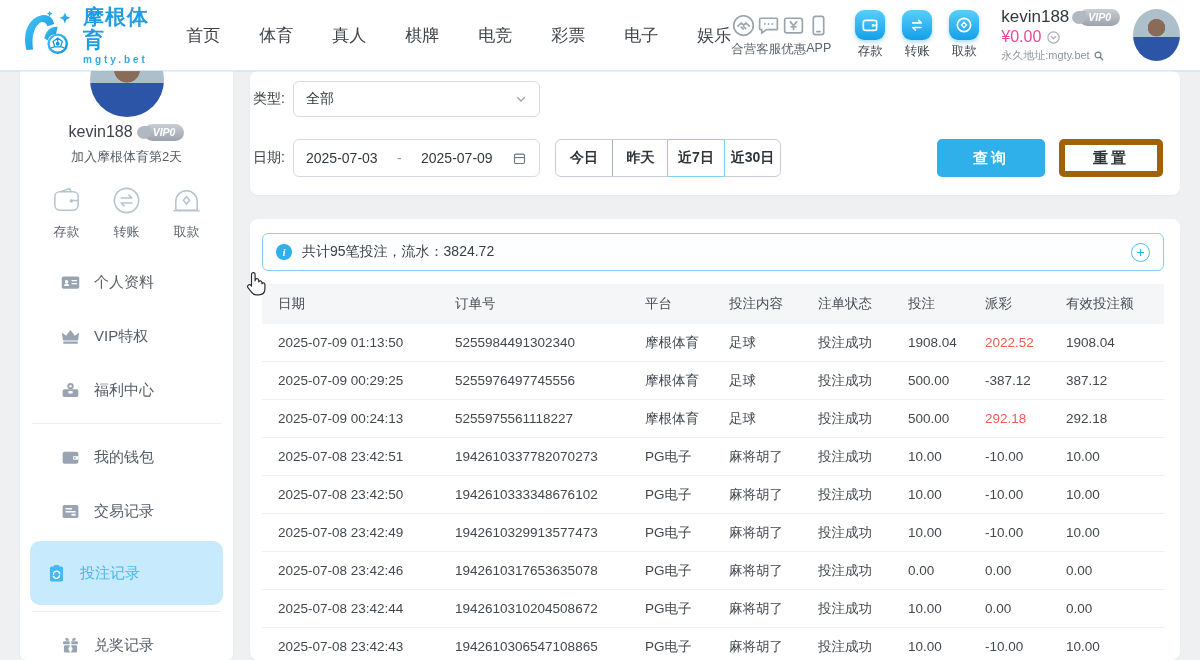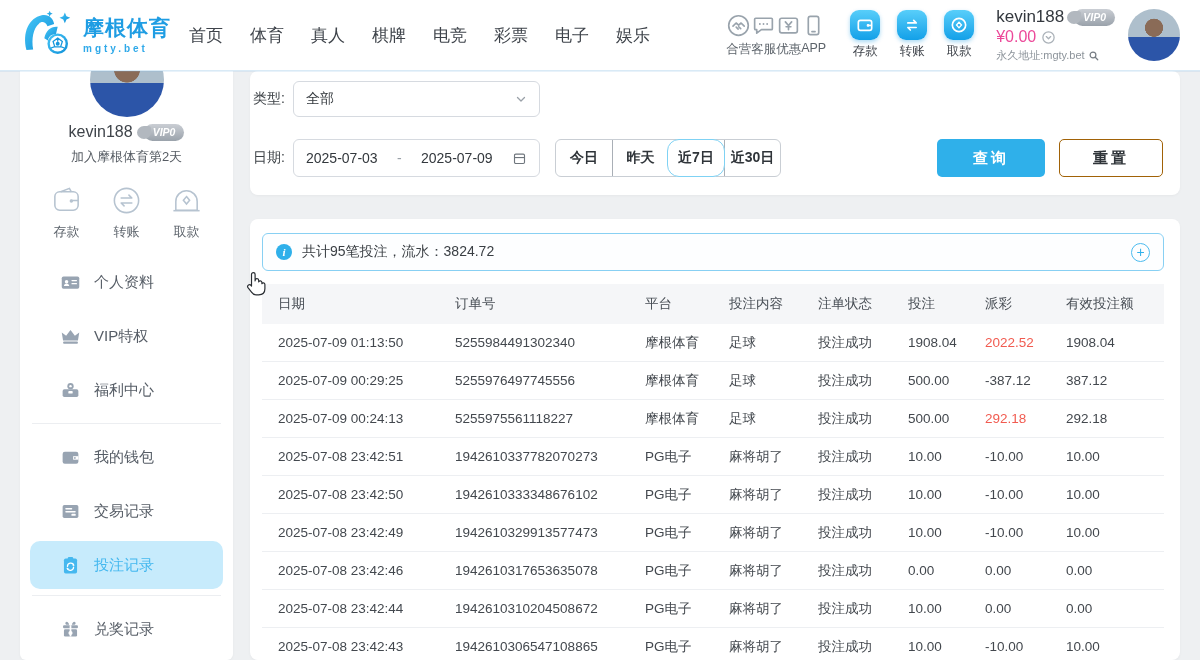--- a/index.html
+++ b/index.html
@@ -8,21 +8,21 @@
   .stage { position:relative; width:1200px; height:660px; }
 
   
   .topbar { position:relative; z-index:5; height:71px; background:#fff; display:flex; align-items:center;
             padding:0 20px; border-bottom:1px solid #d9eaf6; box-shadow:0 1px 0 rgba(130,185,225,.18); }
   .logo { display:flex; align-items:center; gap:9px; cursor:pointer; }
   .logo-text { display:flex; flex-direction:column; }
   .logo-title { font-size:21px; font-weight:bold; color:#1f9de3; letter-spacing:1px; line-height:1.1; }
   .logo-sub { font-size:10px; font-weight:bold; color:#2fa9e9; letter-spacing:3px; margin-top:3px; }
   .nav { display:flex; gap:27px; margin-left:18px; }
-  .nav-item { font-size:17px; color:#3f444b; cursor:pointer; white-space:nowrap; }
+  .nav-item { font-size:17px; color:#3f444b; cursor:pointer; white-space:nowrap;margin-left:12px; }
   .quick-links { display:flex; margin-left:auto;justify-content:flex-end; }
   .ql { display:flex; flex-direction:column; align-items:center; gap:3px; font-size:12.5px; color:#5d646b; cursor:pointer; }
   .ql svg { width:25px; height:25px; }
   .wallet-actions { display:flex; gap:17px; margin-left:24px; }
   .wa { display:flex; flex-direction:column; align-items:center; gap:3px; font-size:12.5px; color:#3e434a; cursor:pointer; }
   .wa-ico { width:30px; height:30px; border-radius:9px; background:linear-gradient(180deg,#58cefa,#13a0e8);
             box-shadow:0 2px 4px rgba(25,155,225,.38); display:flex; align-items:center; justify-content:center; }
   .wa-ico svg { width:20px; height:20px; }
   .user-block { margin-left:22px; }
   .ub-row1 { display:flex; align-items:center; gap:10px; }
@@ -48,44 +48,44 @@
   .sb-avatar { position:absolute; top:-28px; left:50%; transform:translateX(-50%); width:74px; height:74px; z-index:1; }
   .sb-name-row { margin-top:52px; display:flex; justify-content:center; align-items:center; gap:11px; }
   .sb-name { font-size:16px; color:#3f444a; }
   .sb-joined { text-align:center; margin-top:7px; font-size:13px; color:#565c63; }
   .sb-actions { display:flex; justify-content:center; gap:27px; margin-top:18px; }
   .sb-action { display:flex; flex-direction:column; align-items:center; gap:6px; font-size:13px; color:#5d646c; cursor:pointer; }
   .sb-action svg { width:33px; height:33px; }
   .sb-menu { margin-top:14px; }
   .sb-item { height:54px; display:flex; align-items:center; gap:13px; padding-left:40px; font-size:15px; color:#565d66; cursor:pointer; }
   .sb-item svg { width:21px; height:21px; color:#98a4b2; flex:none; }
-  .sb-item.active { margin:3px 10px; padding-left:30px; height:48px; border-radius:10px; background:#c7ebfc; color:#45b8ef; }
+  .sb-item.active { margin:3px 10px; padding-left:16px; height:64px; border-radius:10px; background:#c7ebfc; color:#45b8ef; }
   .sb-item.active svg { color:#45b8ef; }
   .sb-divider { height:1px; background:#eceef1; margin:6px 12px; }
 
   
   .content { flex:1; min-width:0; display:flex; flex-direction:column; }
   .filter-card { height:124px; background:#fff; border-radius:8px; padding:10px 17px 0 3px; box-shadow:0 1px 3px rgba(0,0,0,.04); }
   .f-row { display:flex; align-items:center; }
   .f-row2 { margin-top:22px; }
   .f-label { width:40px; font-size:14px; color:#3d4247; flex:none; }
   .select { width:247px; height:36px; border:1px solid #d6dae0; border-radius:6px; display:flex; align-items:center;
             justify-content:space-between; padding:0 12px; font-size:14px; color:#33383d; cursor:pointer; background:#fff; }
   .datebox { width:247px; height:38px; border:1px solid #d6dae0; border-radius:6px; display:flex; align-items:center;
              justify-content:space-between; padding:0 12px; font-size:14px; color:#33383d; cursor:pointer; background:#fff; }
   .date-sep { color:#9aa1a8; }
   .segments { display:flex; margin-left:15px; border:1px solid #c9ced4; border-radius:6px; height:38px; background:#fff; }
   .seg { width:56px; display:flex; align-items:center; justify-content:center; font-size:14px; color:#2f3439;
          border-left:1px solid #a9afb6; cursor:pointer;font-weight:bold; }
   .seg:first-child { border-left:none; }
-  .seg.active { position:relative; z-index:1; margin:-1px; width:58px; border:1px solid #7fd2f4; border-radius:12px; background:#fff; }
+  .seg.active { position:relative; z-index:1; margin:-1px; width:58px; border:1px solid #7fd2f4; border-radius:2px; background:#fff; }
   .btn { height:38px; border-radius:5px; display:flex; align-items:center; justify-content:center;
          font-size:15px; font-weight:bold; letter-spacing:3px; cursor:pointer; }
   .btn-primary { margin-left:auto; width:108px; background:#2fb0ea; color:#fff; }
-  .btn-ghost { margin-left:14px; width:104px; background:#fff; border:1px solid #a16207; color:#2f3439; }
+  .btn-ghost { margin-left:14px; width:104px; background:#fff; border:6px solid #a16207; color:#2f3439; }
 
   .table-card { margin-top:24px; flex:1; background:#fff; border-radius:8px; padding:14px 16px 0 12px;
                 box-shadow:0 1px 3px rgba(0,0,0,.04); overflow:hidden; }
   .summary { height:38px; border:1px solid #88d0f3; border-radius:6px; background:#fdfeff; display:flex;
              align-items:center; gap:10px; padding:0 13px; }
   .info-badge { width:16px; height:16px; border-radius:50%; background:#2fb0ea; color:#fff; flex:none;
                 font:italic bold 11px "Liberation Serif",serif; display:flex; align-items:center; justify-content:center; }
   .summary-text { font-size:14px; color:#3a3f44; }
   .expand { margin-left:auto; width:19px; height:19px; border-radius:50%; border:1.5px solid #4cbbee; color:#2fb0ea;
             font-size:14px; line-height:1; display:flex; align-items:center; justify-content:center; cursor:pointer; }

